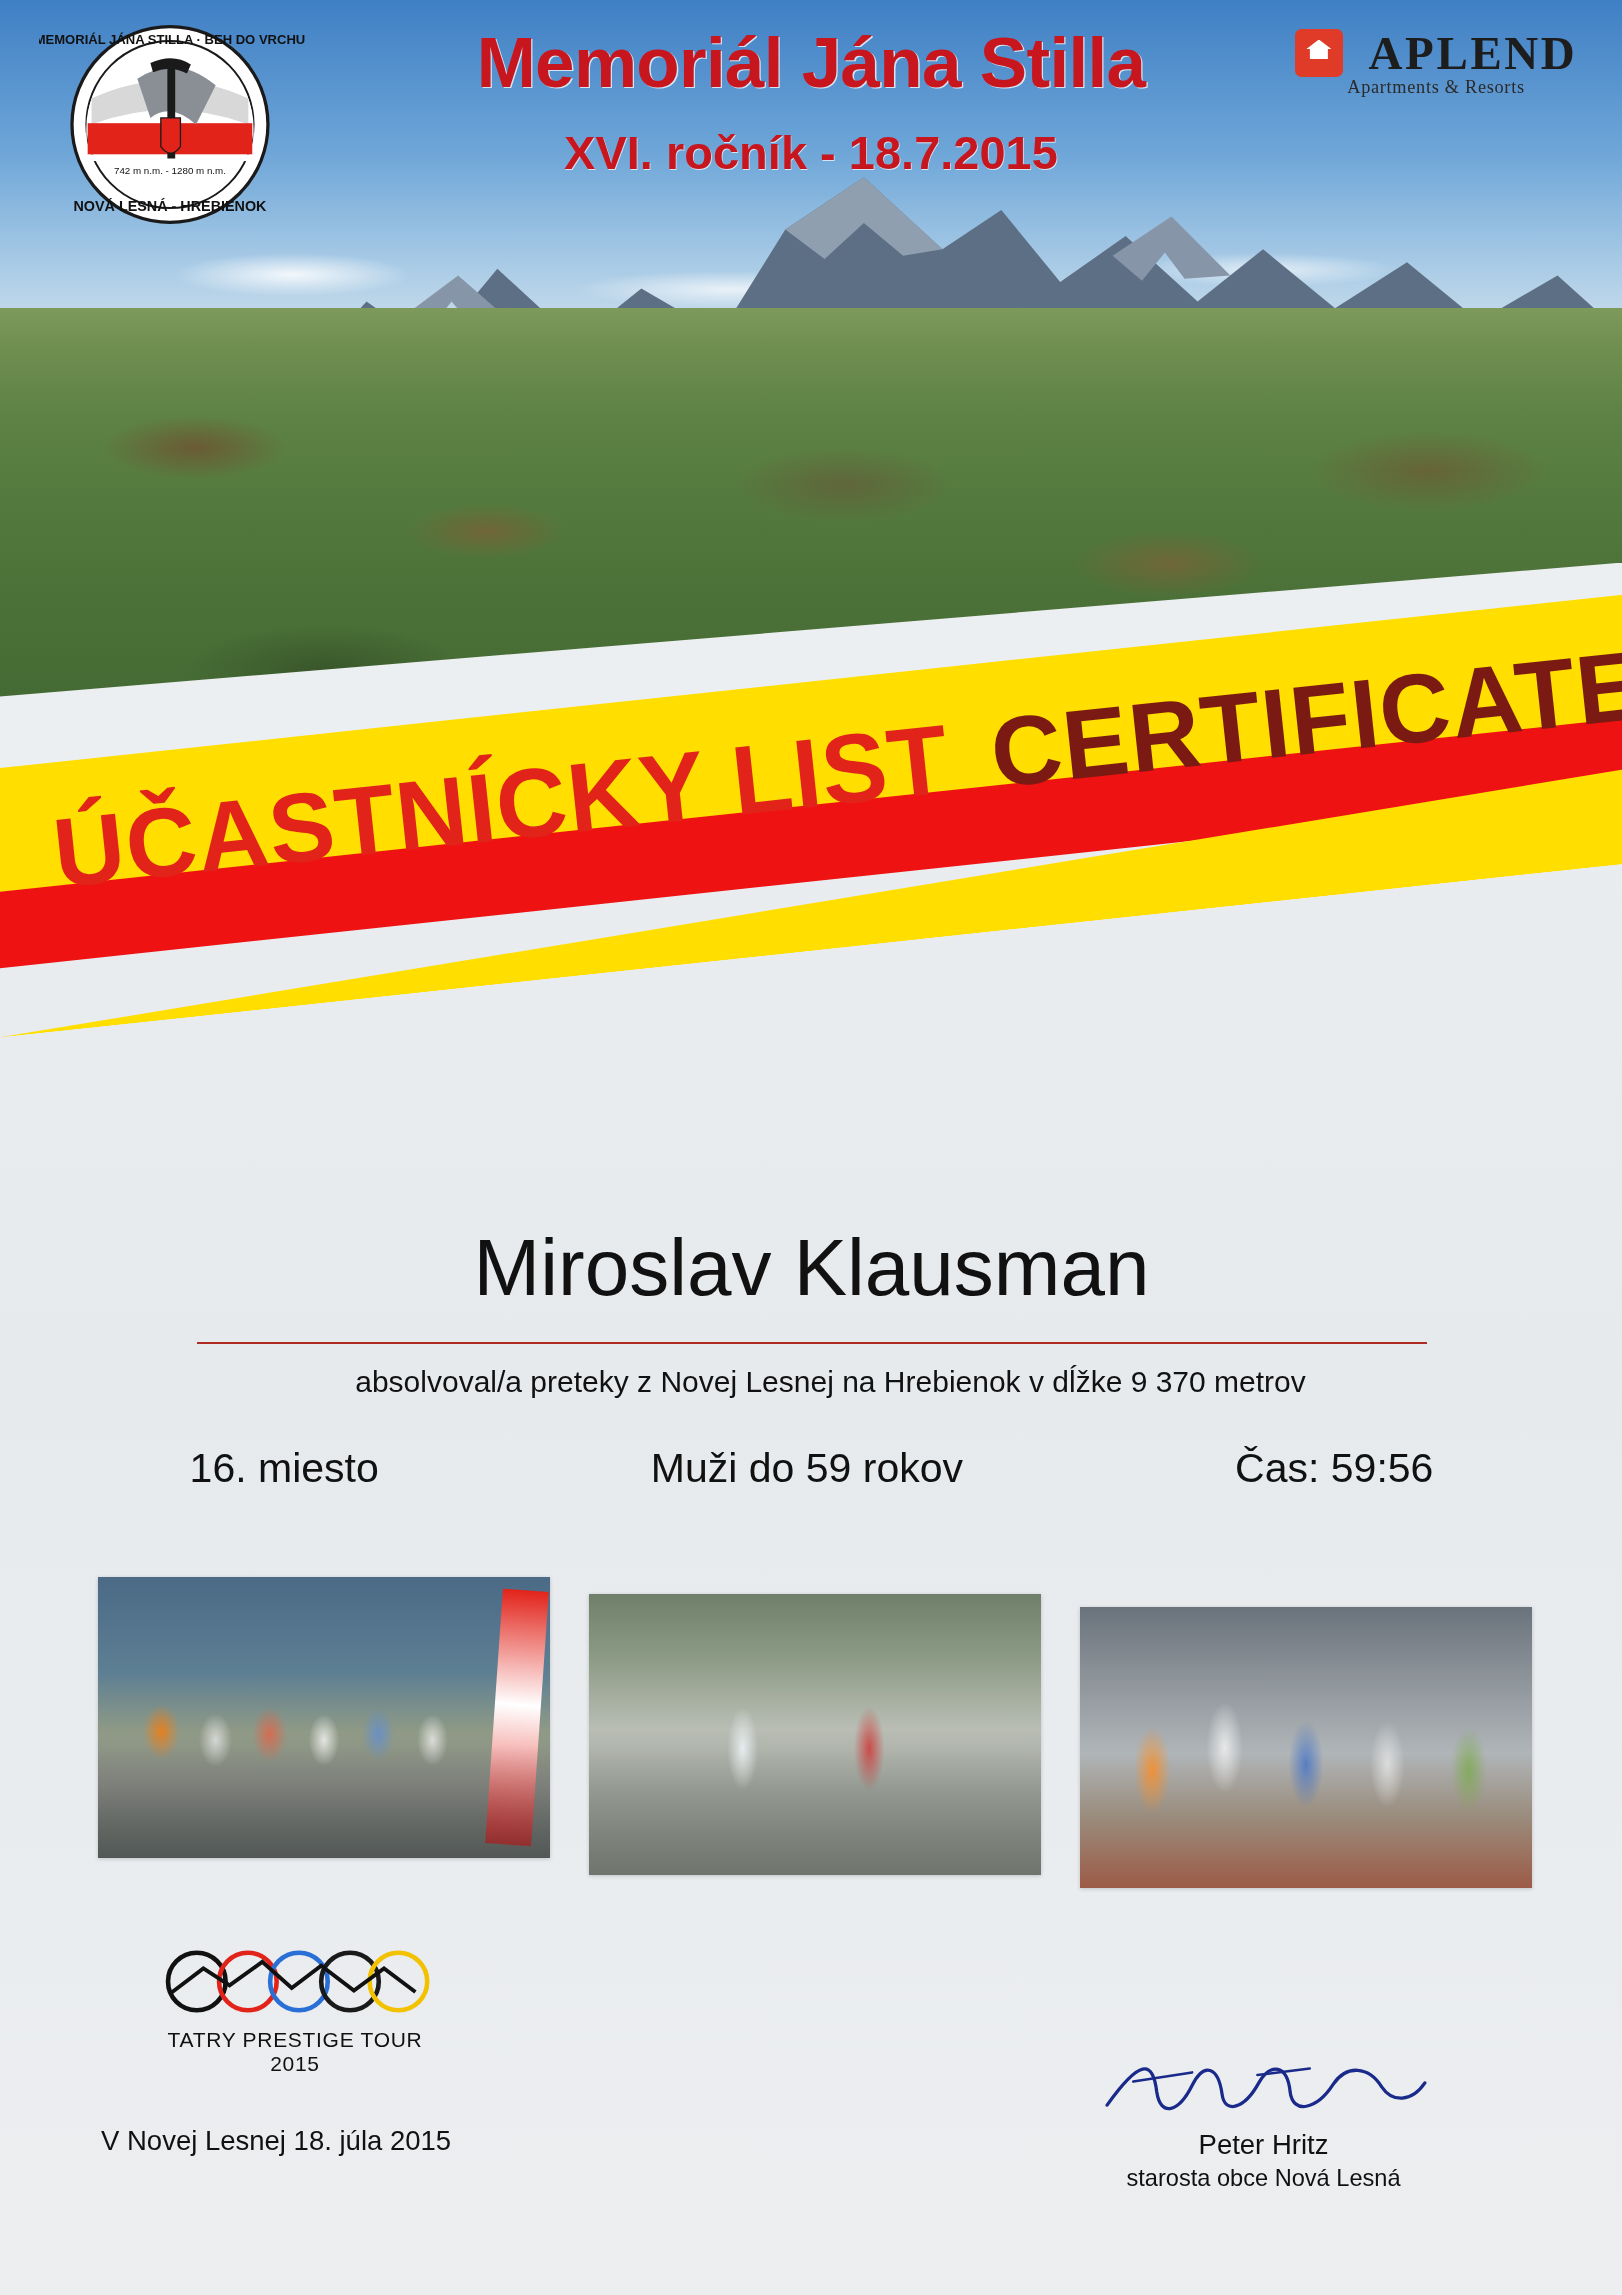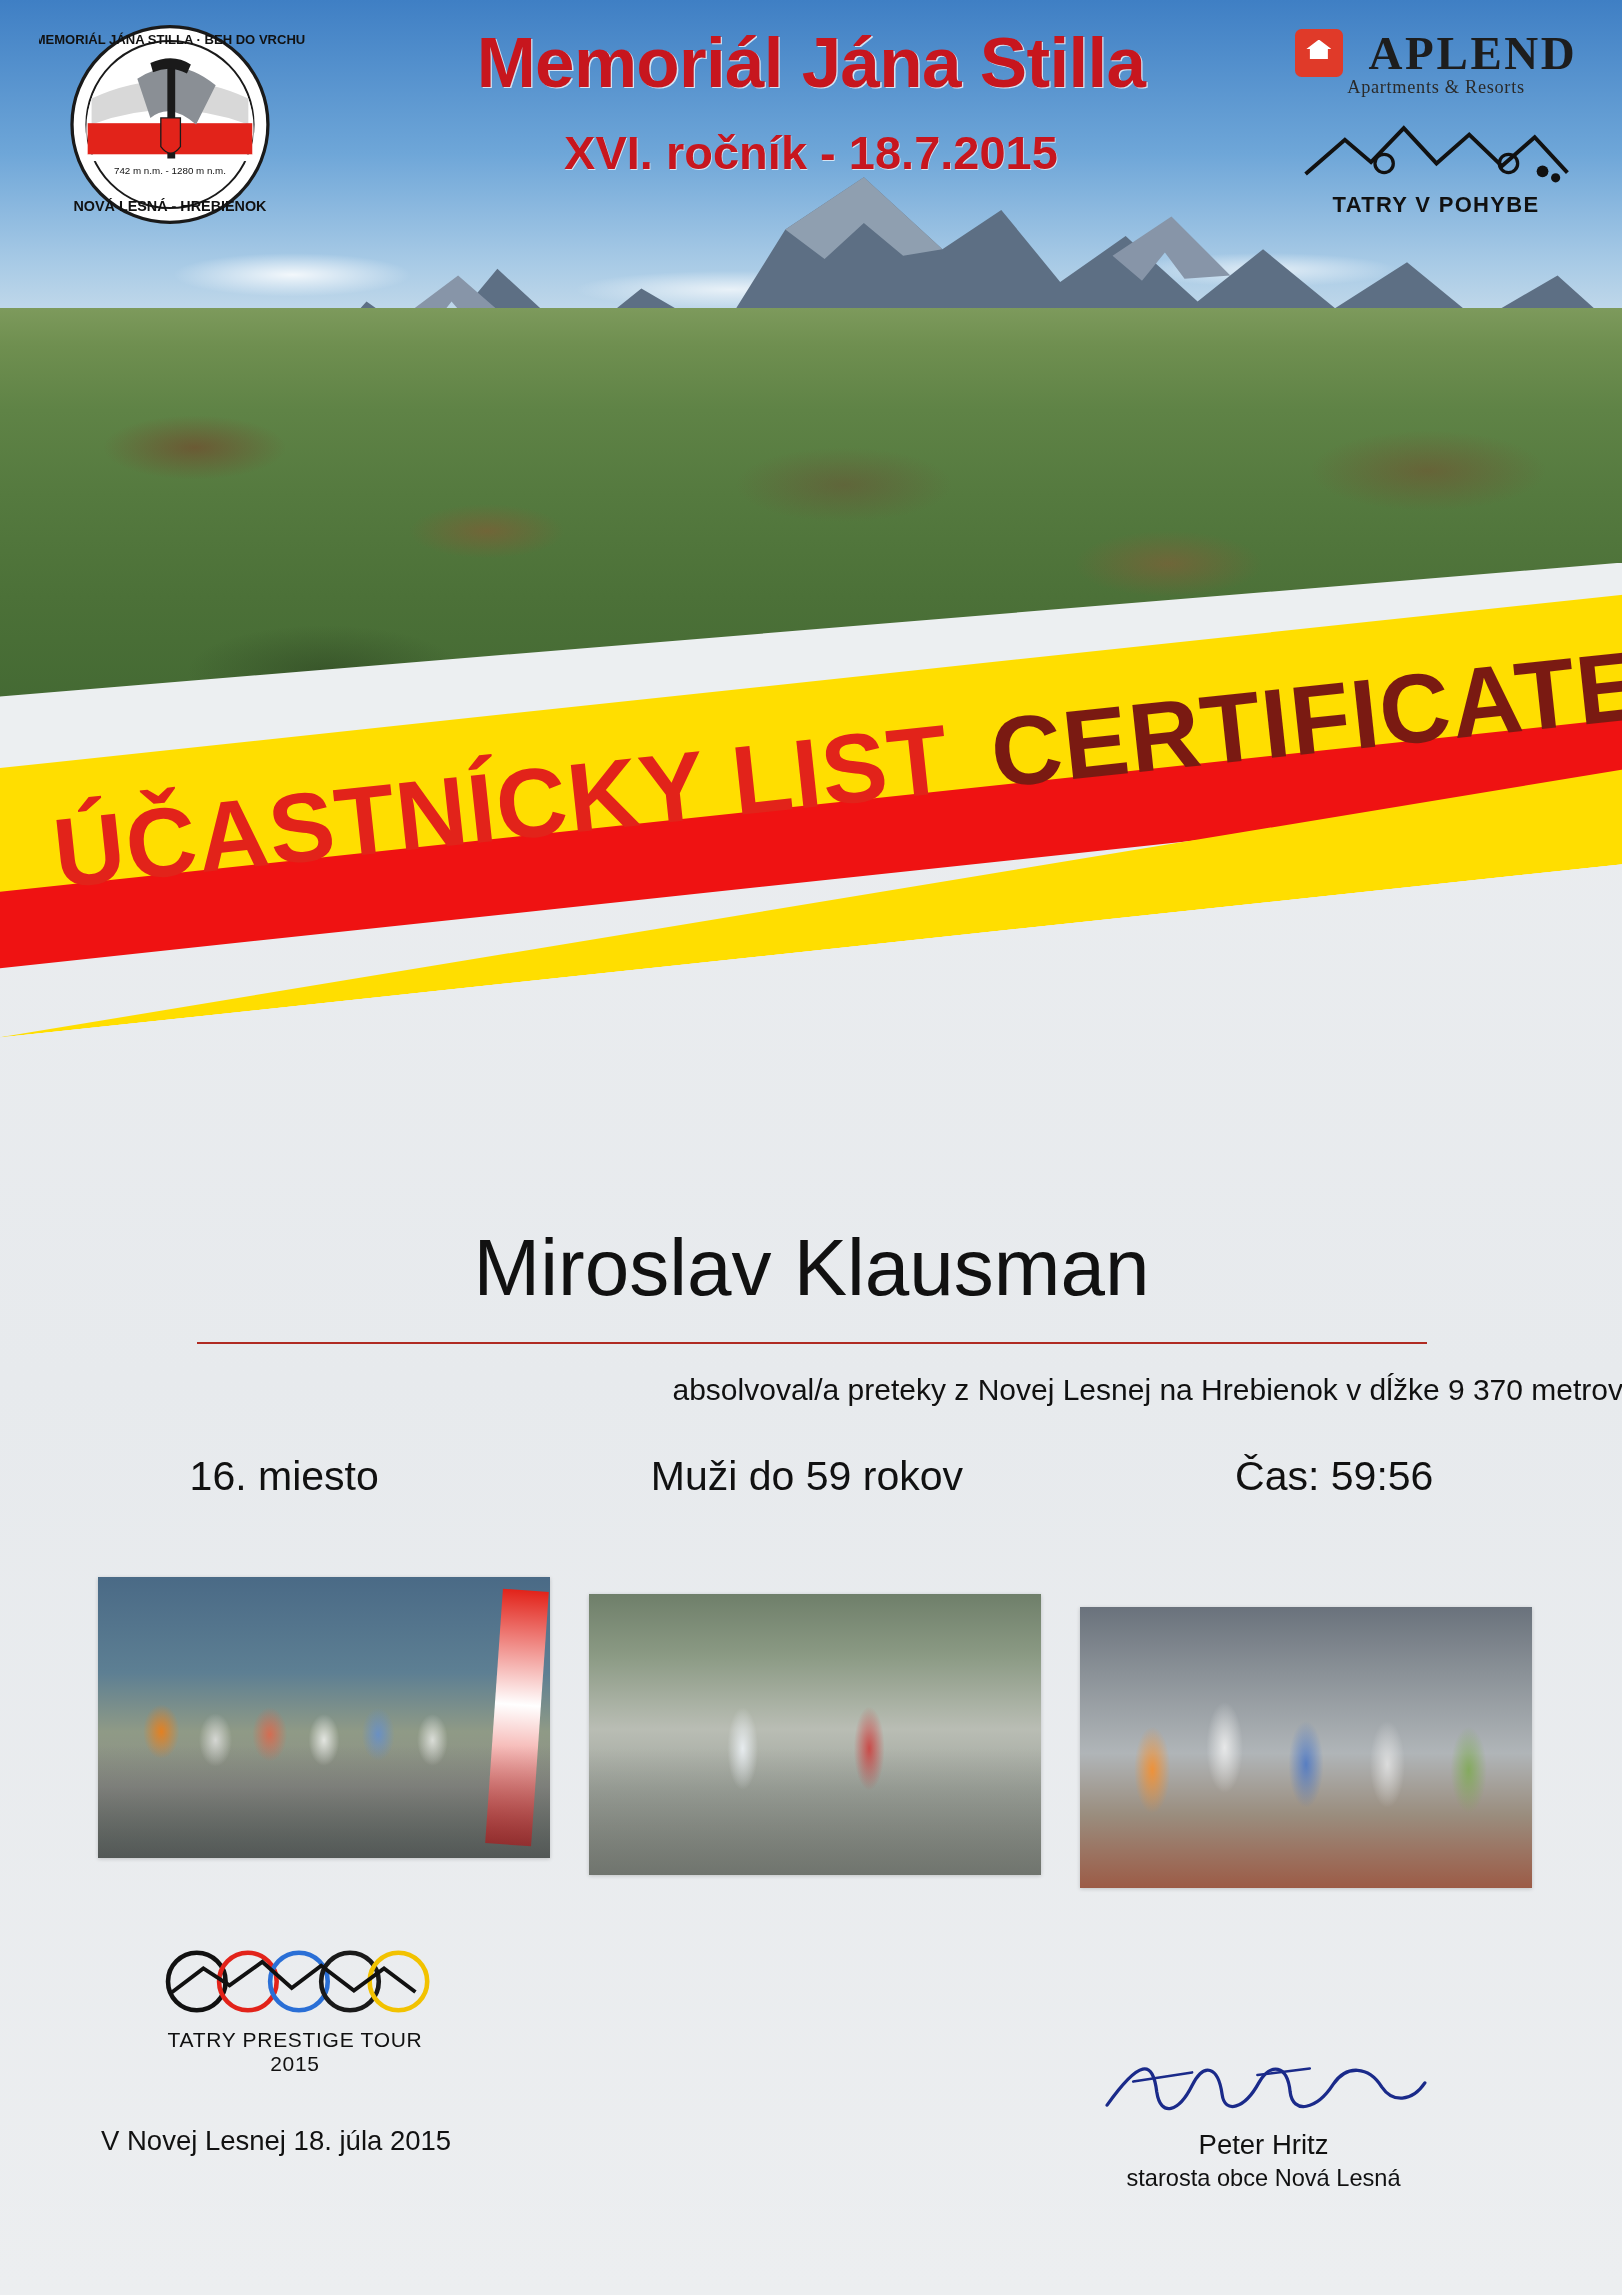--- a/index.html
+++ b/index.html
@@ -253,24 +253,24 @@
     margin-top: 59px;
     letter-spacing: 0px;
   }
   .name-rule {
     width: 1230px;
     height: 2px;
     background: #b02b22;
     margin: 27.5px auto 0 auto;
   }
   .subtitle {
-    text-align: right;
+    text-align: center;
     font-size: 30px;
     color: #111;
-    margin-top: 29px;
+    margin-top: 21px;
     padding-left: 38px;
   }
   .result-row {
     display: flex;
     justify-content: space-between;
     width: 1283px;
     margin: 46px auto 0 auto;
     font-size: 41px;
     color: #111;
   }
@@ -430,30 +430,20 @@
       <div class="title-main">Memoriál Jána Stilla</div>
       <div class="title-sub">XVI. ročník - 18.7.2015</div>
     </div>
 
     <div class="sponsor">
       <div class="aplend-row">
         <div class="aplend-mark"></div>
         <div class="aplend-name">APLEND</div>
       </div>
       <div class="aplend-tag">Apartments &amp; Resorts</div>
-      <div class="tatry-logo">
-        <svg width="275" height="72" viewBox="0 0 420 110">
-          <polyline points="10,90 70,38 110,72 160,20 210,74 260,30 310,78 360,34 410,88" fill="none" stroke="#111" stroke-width="6"></polyline>
-          <circle cx="130" cy="74" r="14" fill="none" stroke="#111" stroke-width="5"></circle>
-          <circle cx="320" cy="74" r="14" fill="none" stroke="#111" stroke-width="5"></circle>
-          <circle cx="372" cy="86" r="9" fill="#111"></circle>
-          <circle cx="392" cy="96" r="7" fill="#111"></circle>
-        </svg>
-        <div class="tatry-text">TATRY V POHYBE</div>
-      </div>
     </div>
   </div>
 
   <div class="banner-wrap">
     <div class="band-yellow"></div>
     <div class="band-red"></div>
     <div class="band-yellow2"></div>
     <div class="banner-text">
       <span class="sk">ÚČASTNÍCKY LIST</span><span class="en">CERTIFICATE</span>
     </div>

